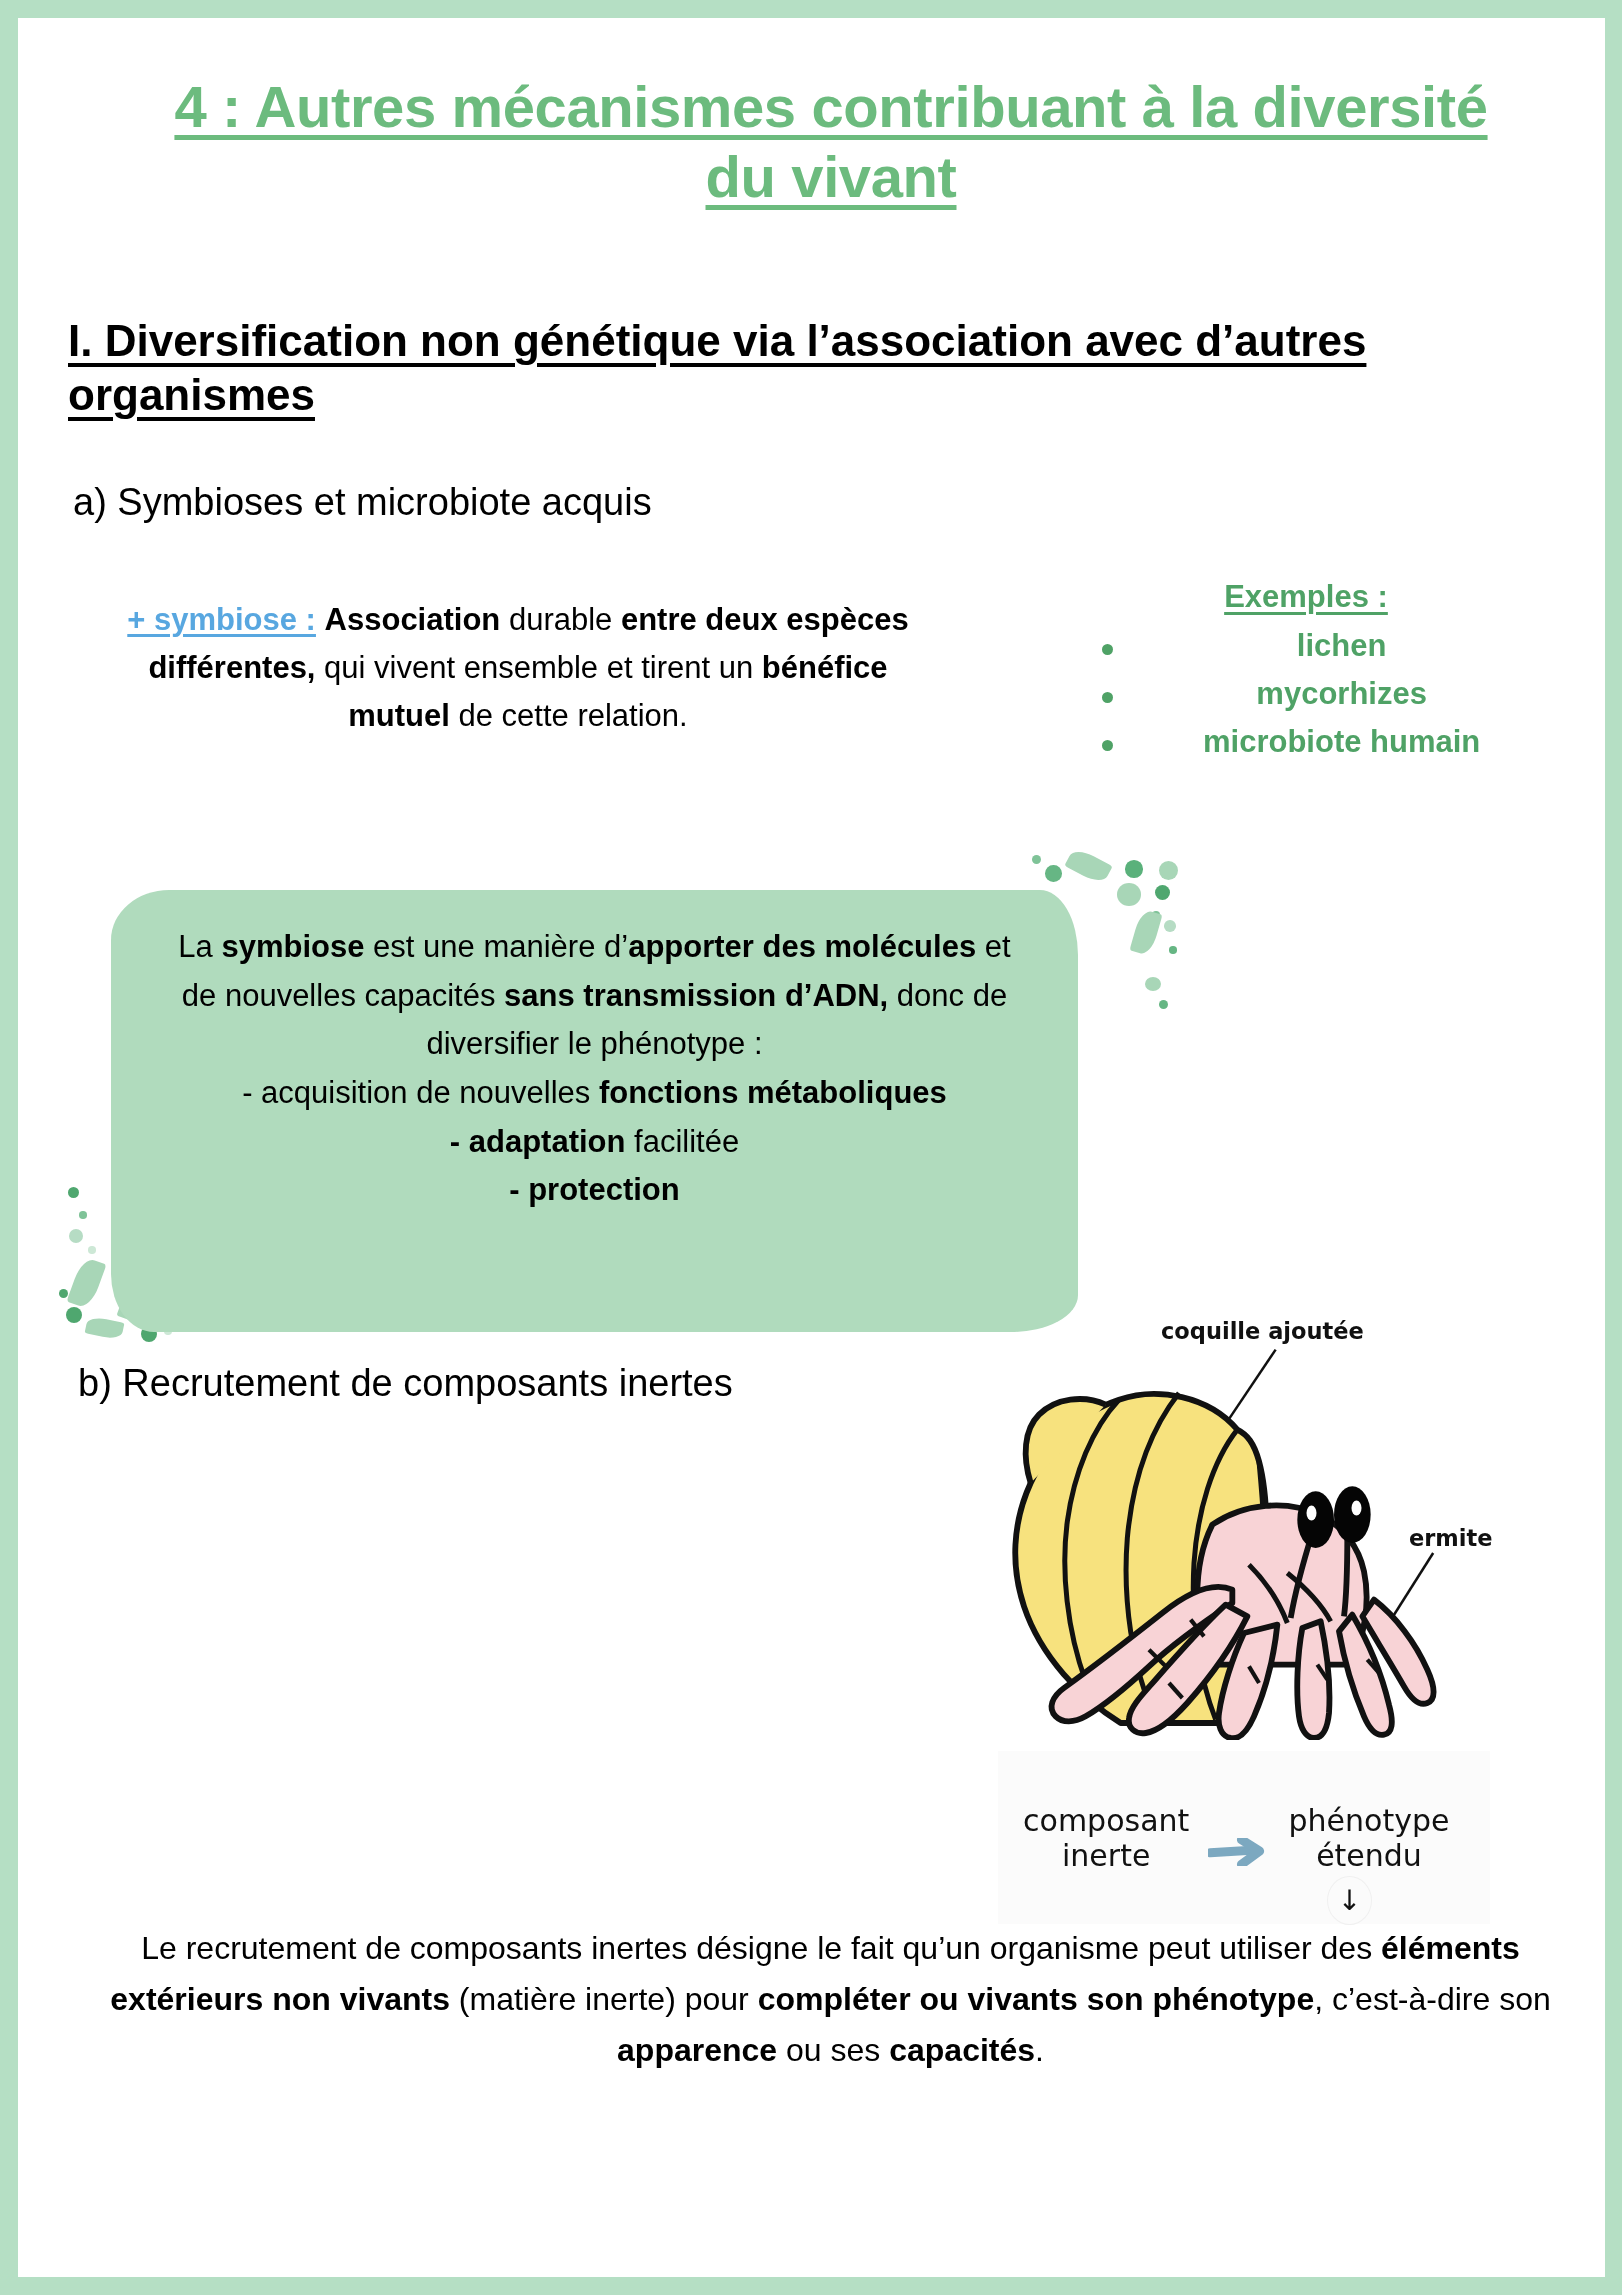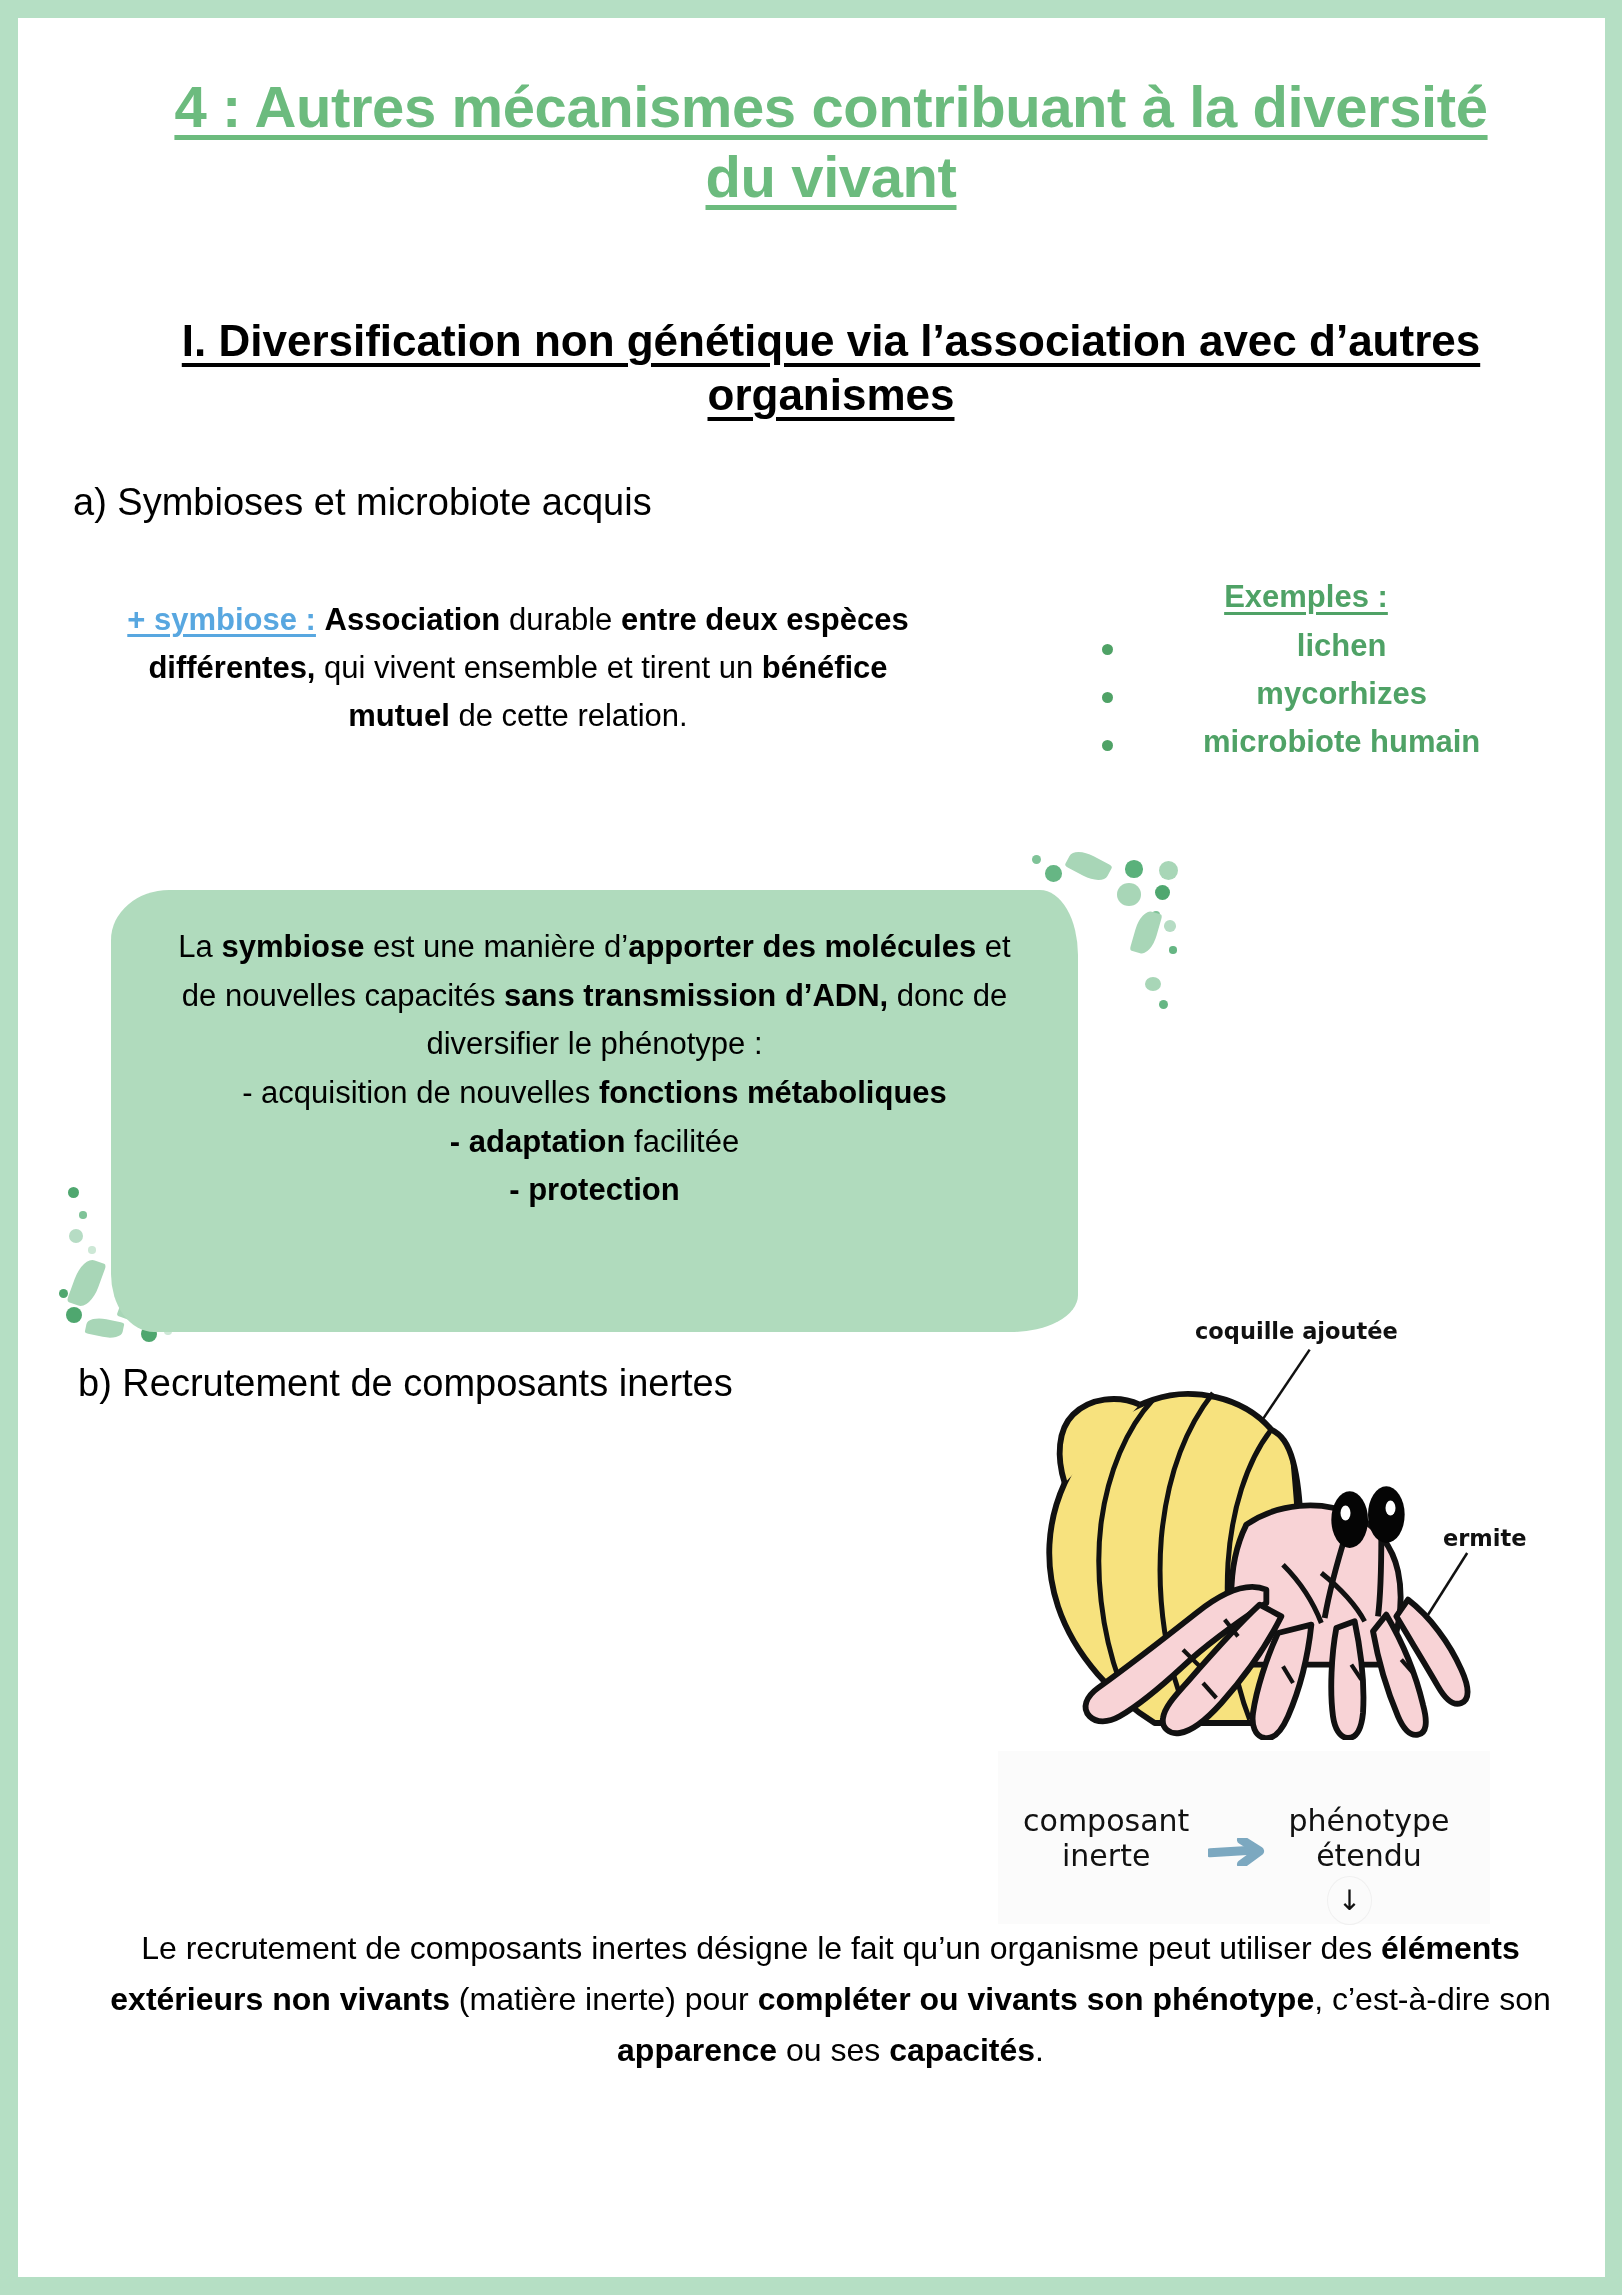--- a/index.html
+++ b/index.html
@@ -40,21 +40,20 @@
     text-underline-offset: 8.3px;
     letter-spacing: -0.4px;
   }
 
   
   .section-heading {
     position: absolute;
     left: 50px;
     top: 296px;
     width: 1526px;
-    text-align: center;
     color: #000000;
     font-weight: bold;
     font-size: 44px;
     line-height: 1.22;
     text-decoration: underline;
     text-decoration-thickness: 4.2px;
     text-underline-offset: 6.7px;
   }
 
   .sub-heading {
@@ -156,21 +155,21 @@
     border-radius: 50% 10% 50% 10%;
   }
   .dot {
     position: absolute;
     border-radius: 50%;
   }
 
   
   .crab-box {
     position: absolute;
-    left: 1010px;
+    left: 976px;
     top: 1288px;
     width: 575px;
     height: 434px;
   }
   .crab-label {
     position: absolute;
     font-family: "DejaVu Sans", sans-serif;
     font-size: 22.5px;
     font-weight: bold;
     color: #111;

